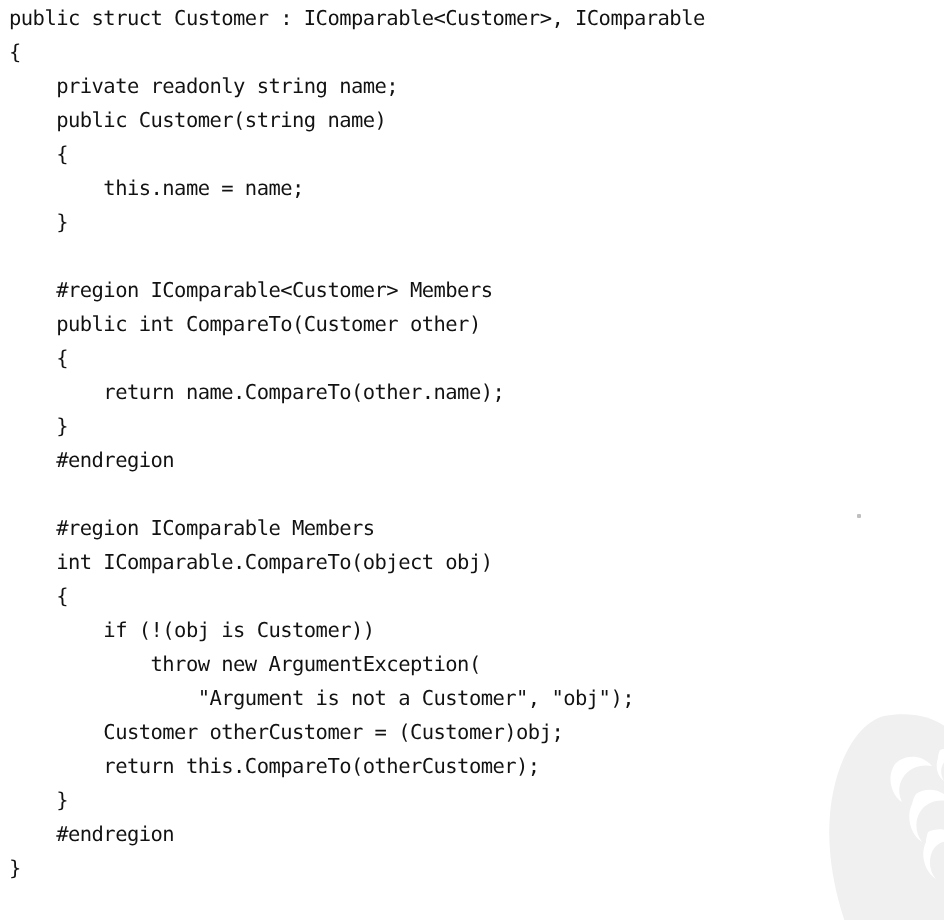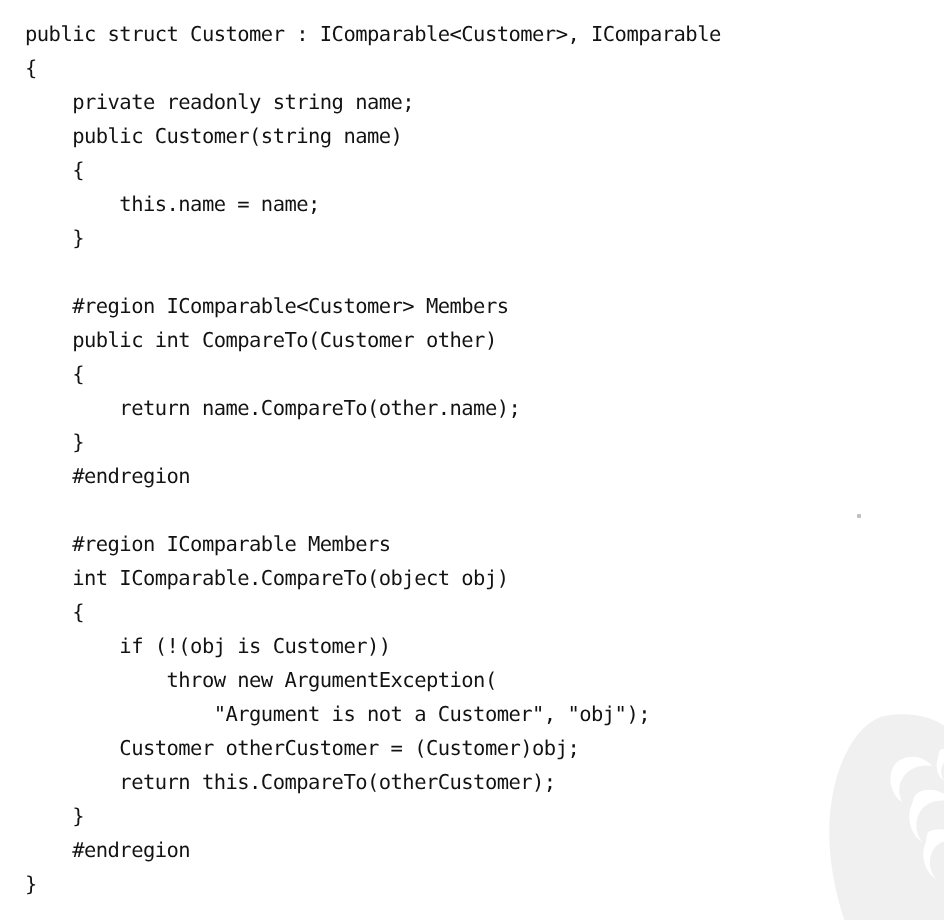--- a/index.html
+++ b/index.html
@@ -32,21 +32,21 @@
     width: 4px;
     height: 4px;
     background: #b4b4b4;
     border-radius: 1px;
     z-index: 2;
     opacity: .85;
   }
   #code {
     position: relative;
     z-index: 1;
-    margin: 16px;
+    margin: 0;
     padding: 15px;
     font-family: "DejaVu Sans Mono", "Liberation Mono", monospace;
     font-size: 20.5px;
     line-height: 34px;
     letter-spacing: -0.55px;
     color: #121212;
     white-space: pre;
     padding-top: 1px;
     padding-left: 9px;
     text-rendering: geometricPrecision;

